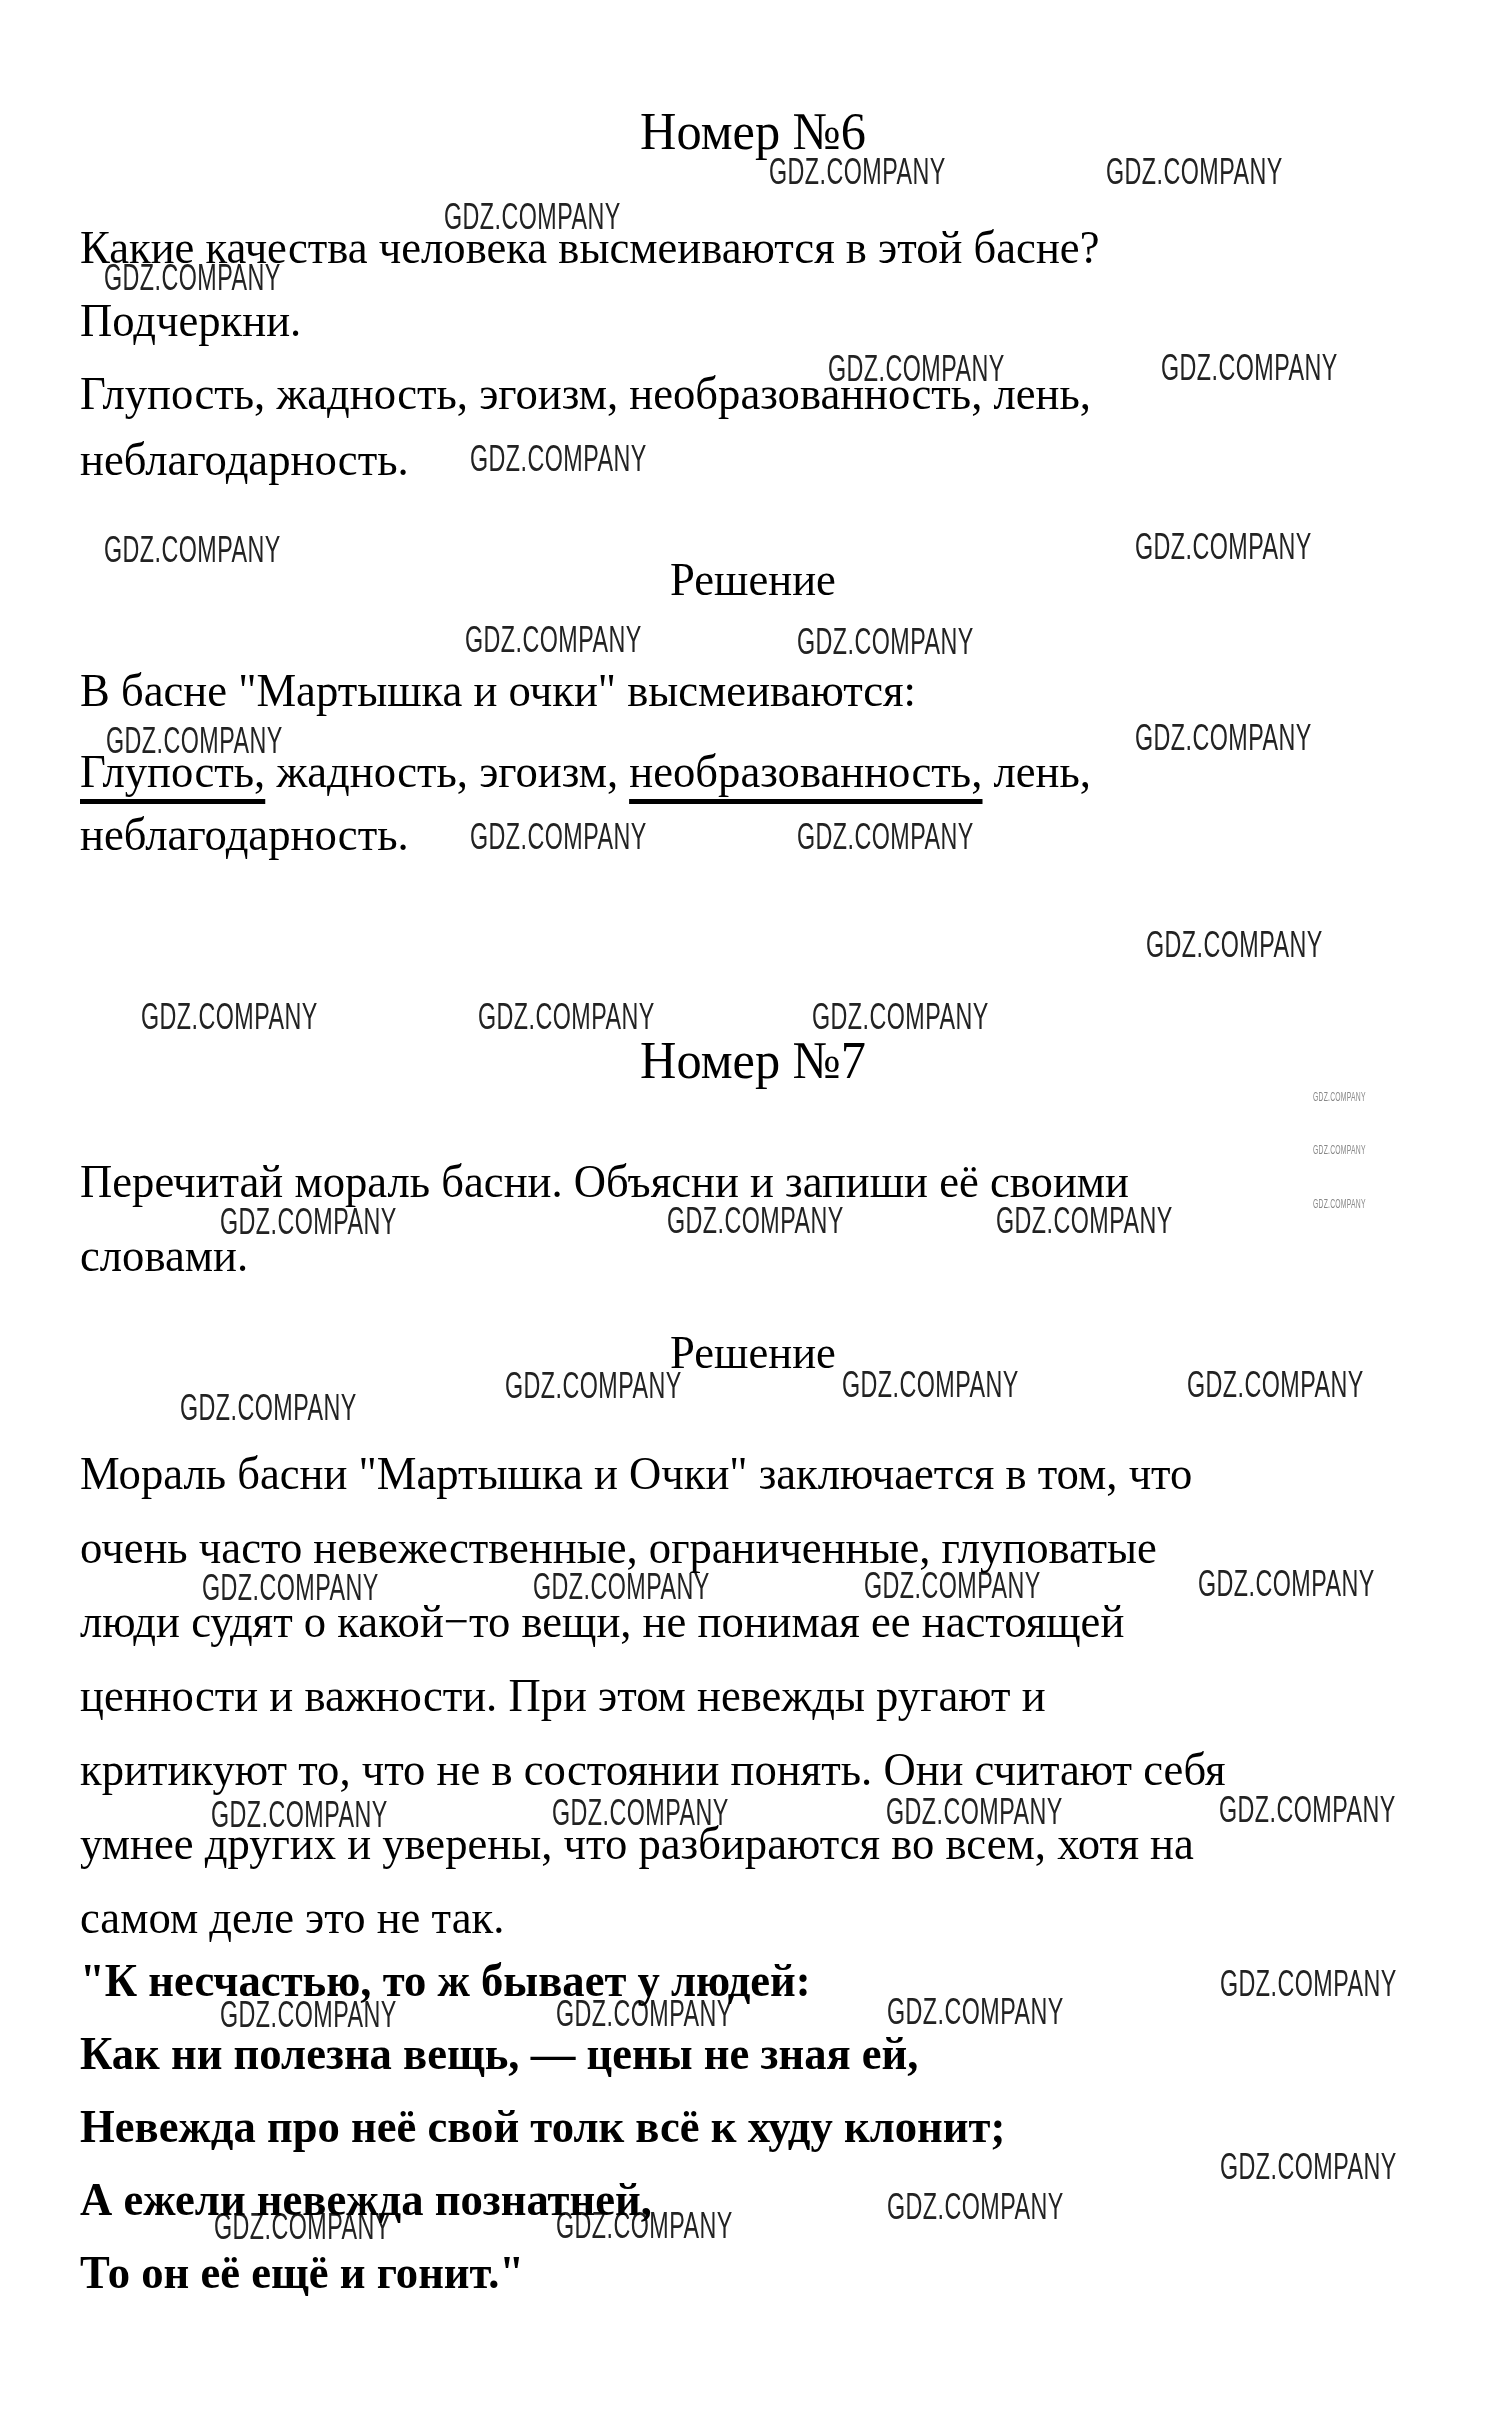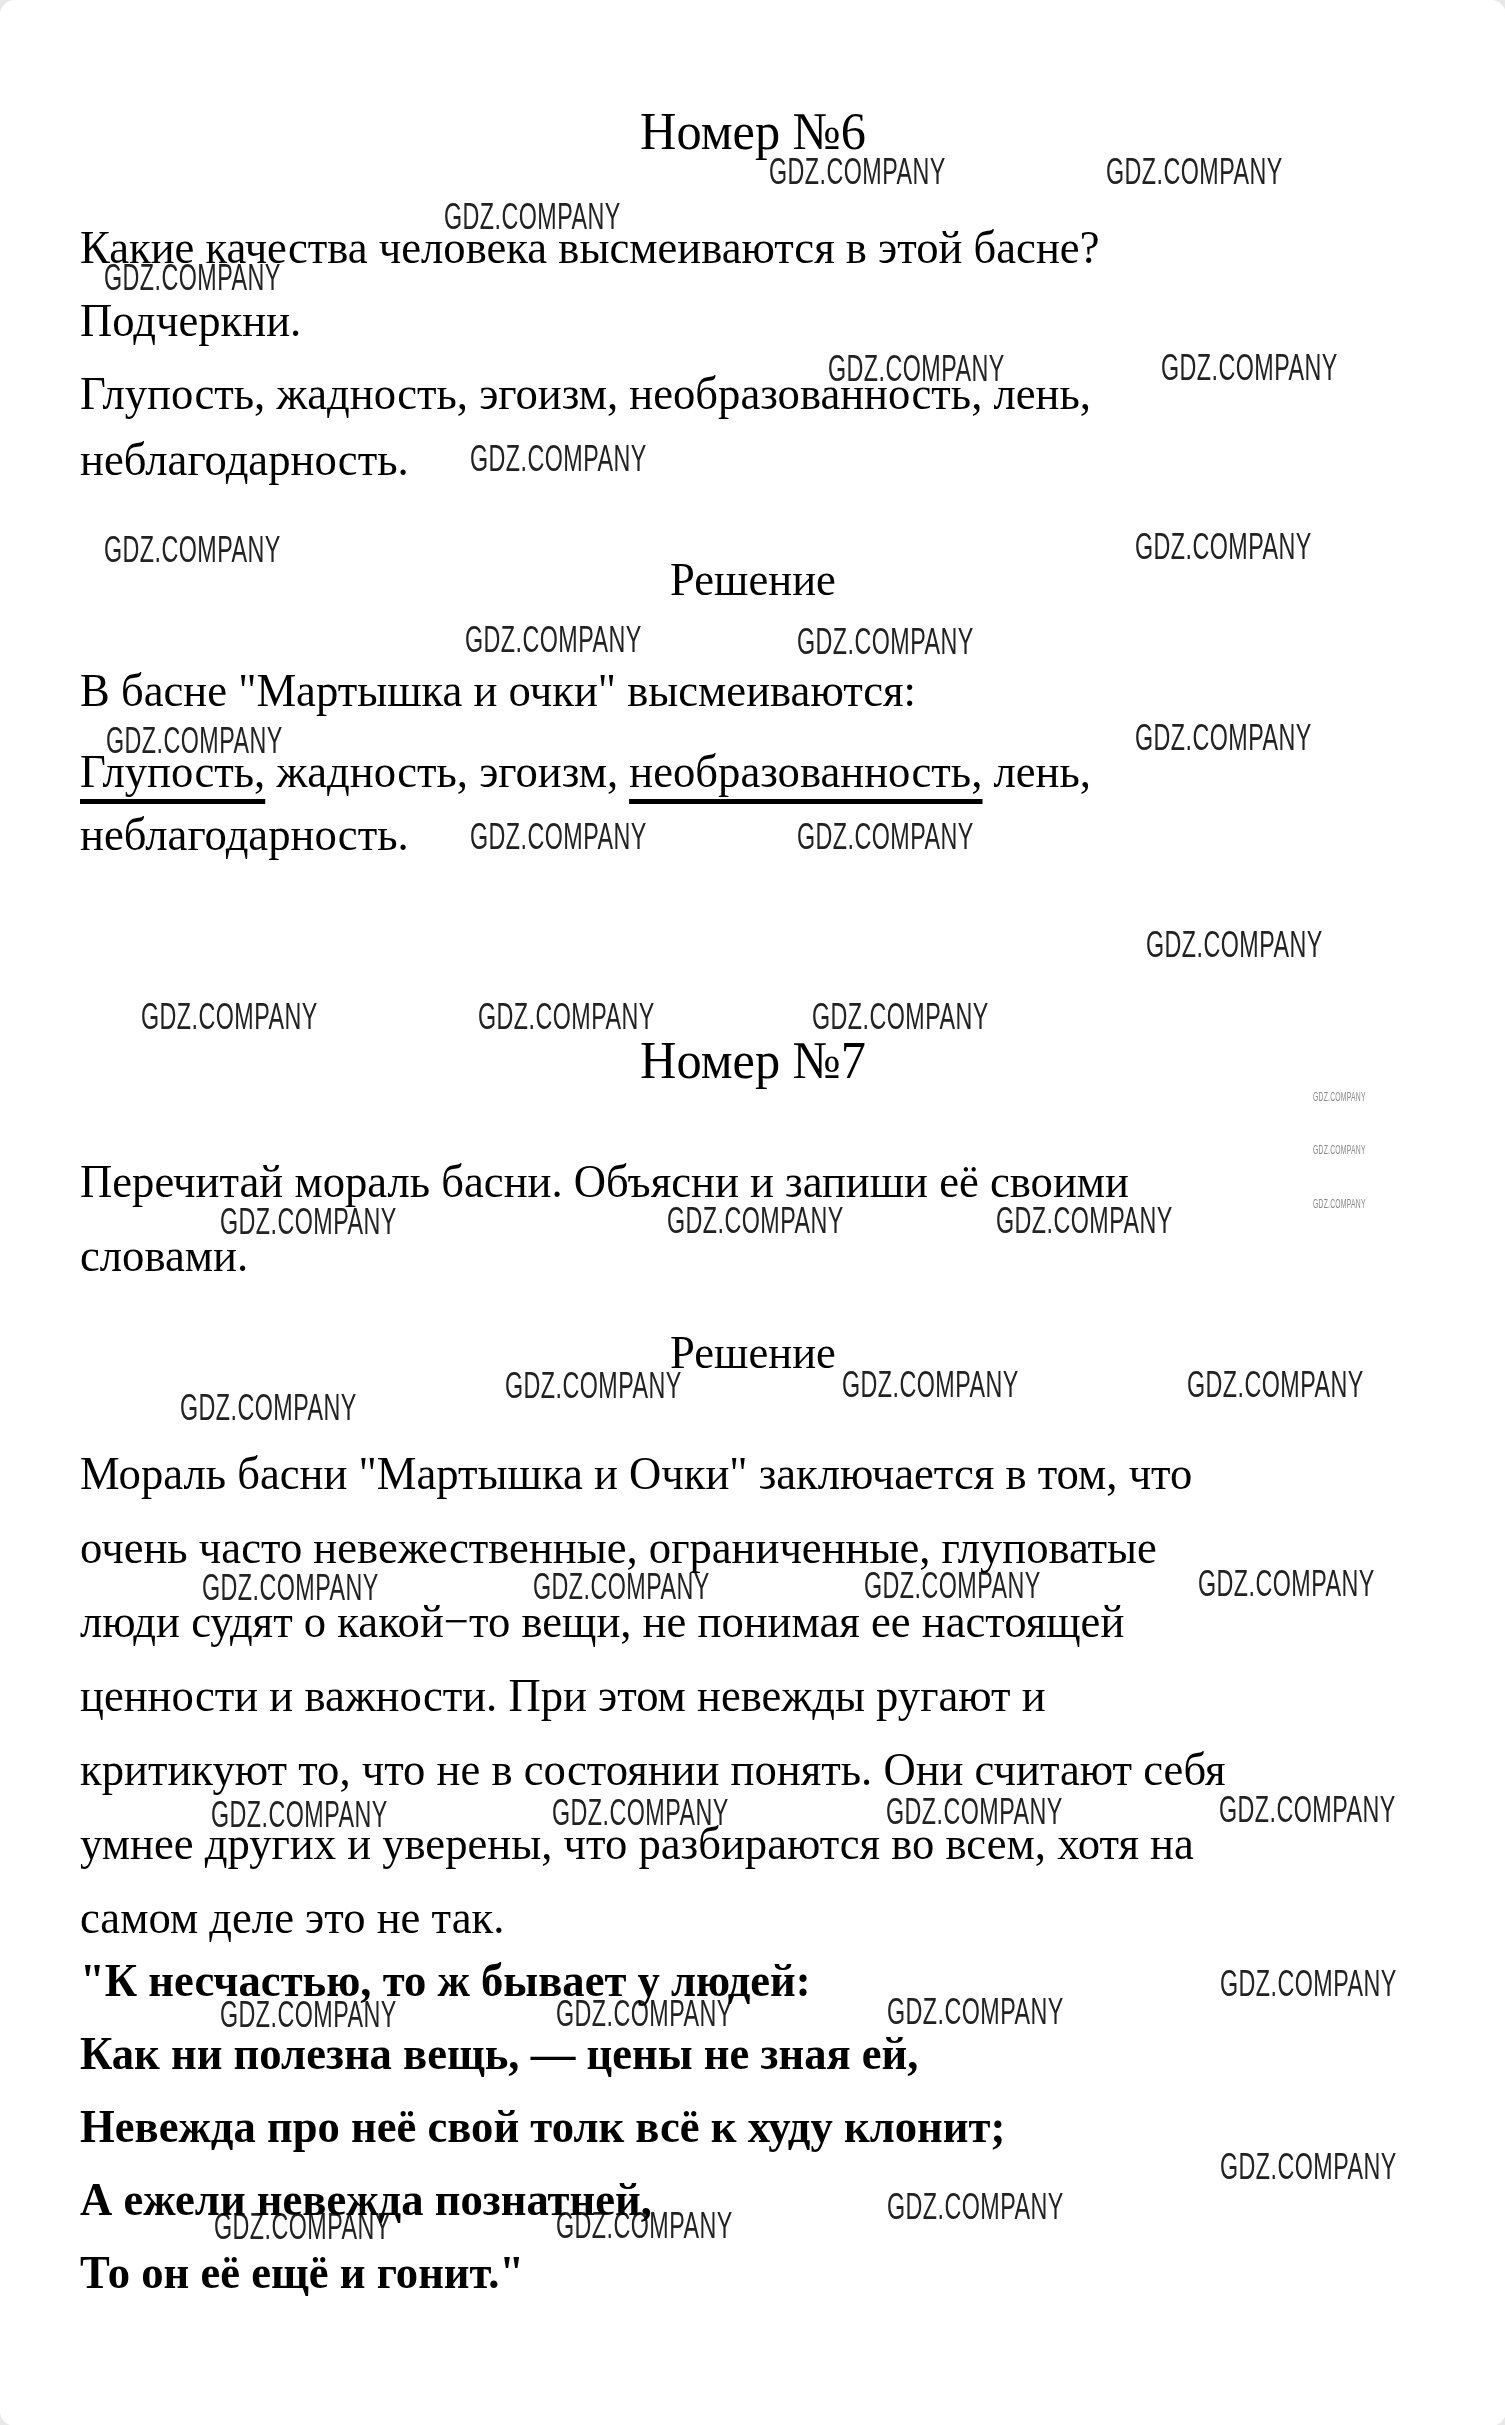--- a/index.html
+++ b/index.html
@@ -4,21 +4,20 @@
 <style>
   html,body { margin:0; padding:0; background:#e8e8e8; }
   .page {
     position:relative;
     width:1506px; height:2426px;
     margin:0 auto;
     background:#ffffff;
     overflow:hidden;
     font-family:"Liberation Serif", serif;
     color:#000000;
-    border-radius:15px;
   }
   
   .line, .block {
     position:absolute;
     left:80px;
     font-size:47px;
     line-height:1;
     white-space:nowrap;
     transform:scaleX(0.95);
     transform-origin:0 0;

